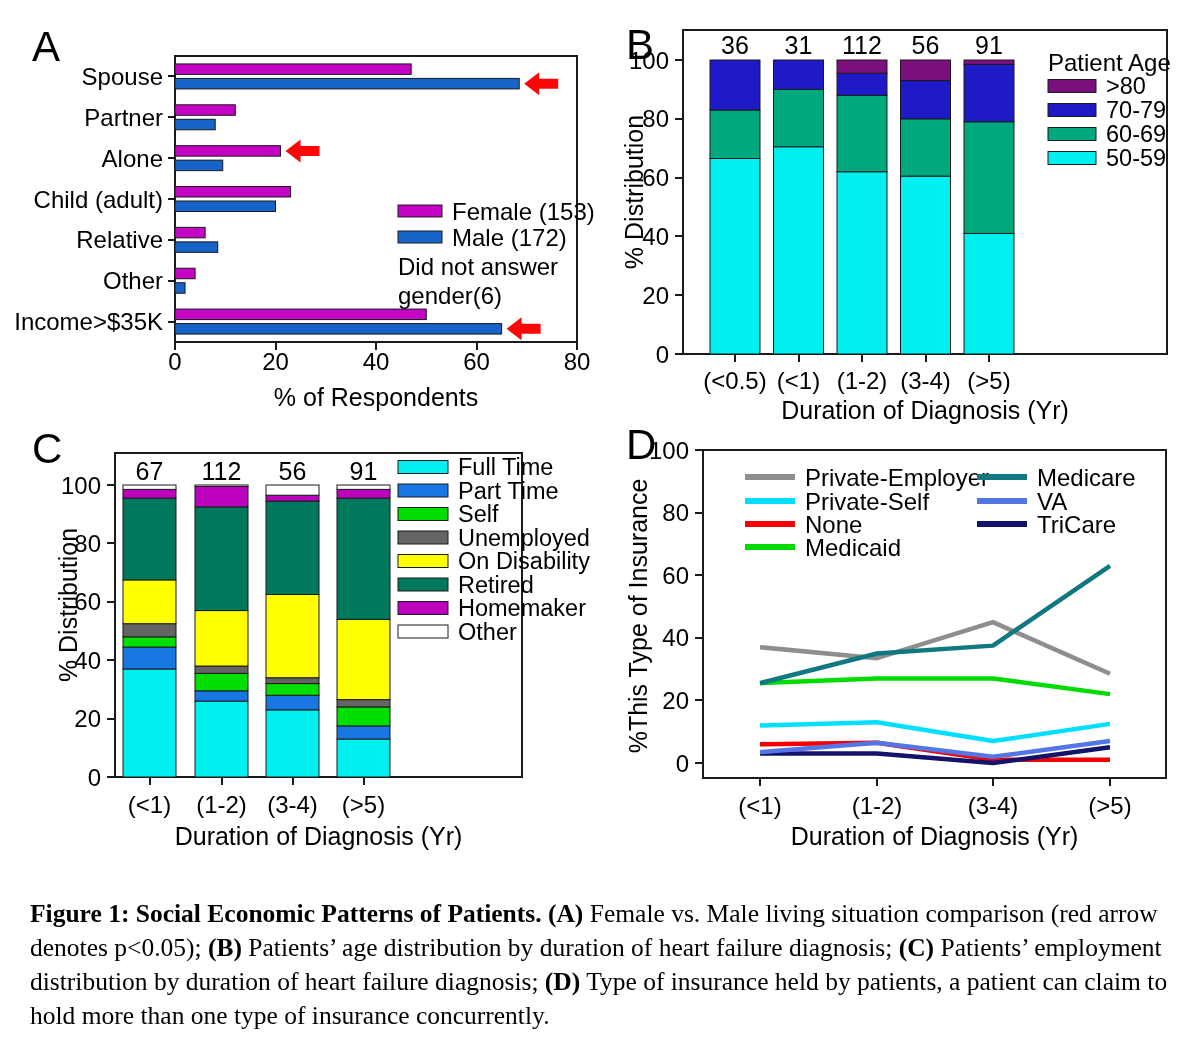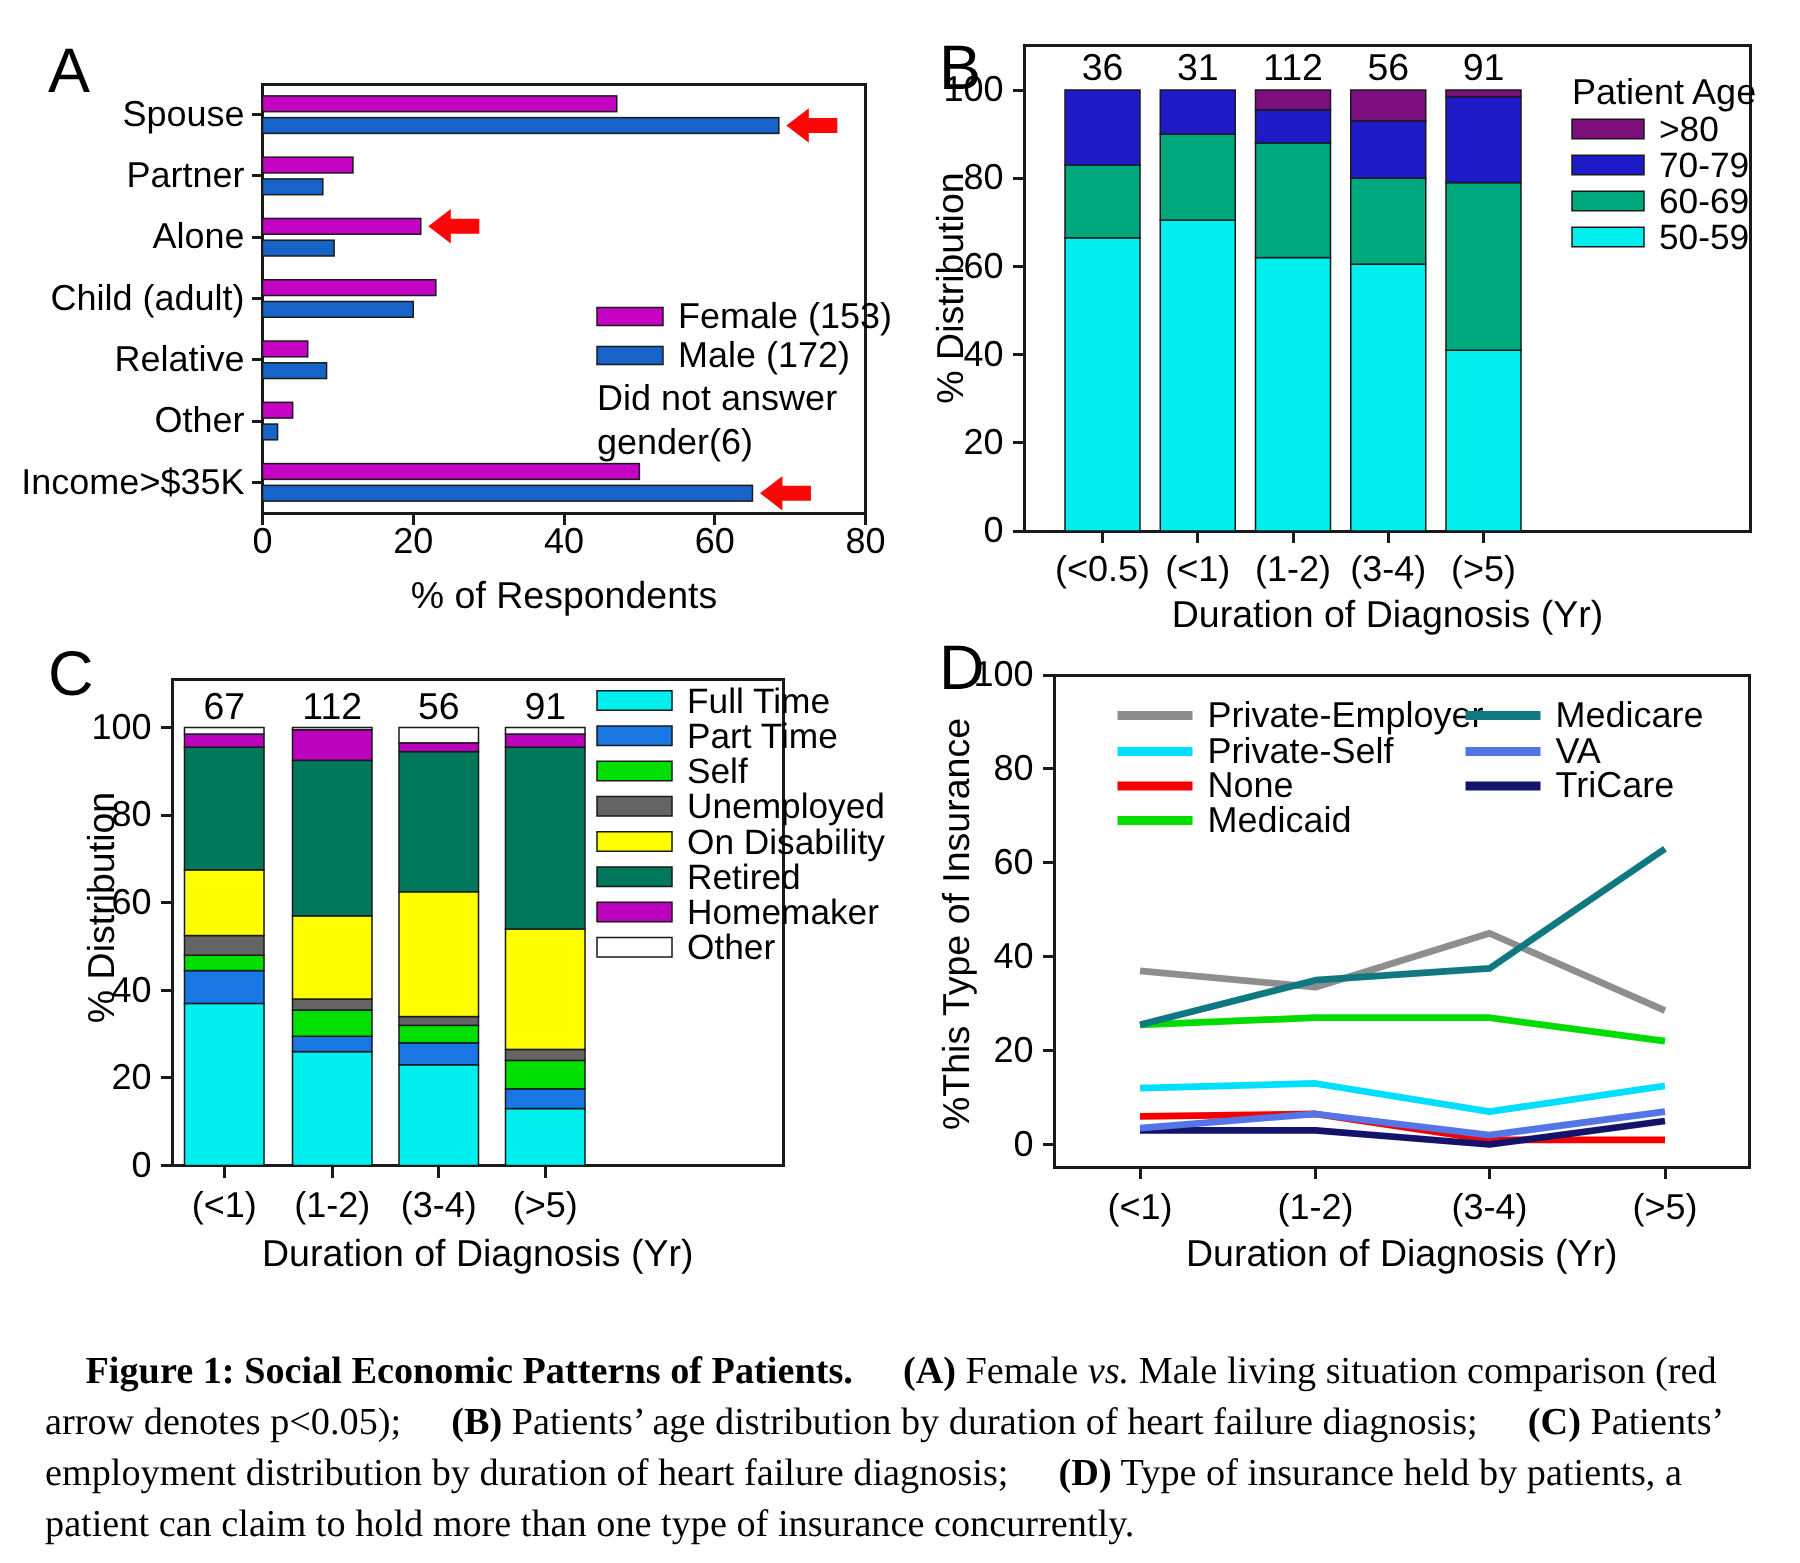--- a/index.html
+++ b/index.html
@@ -4,22 +4,22 @@
 <style>
   html,body{margin:0;padding:0;background:#fff;}
   .figure{position:relative;width:1200px;height:1042px;background:#fff;overflow:hidden;
           font-family:"Liberation Sans",sans-serif;}
   .panel-letter{position:absolute;font-size:42px;line-height:1;color:#000;
                 font-family:"Liberation Sans",sans-serif;}
   #fig{position:absolute;left:0;top:0;}
   #fig text{font-family:"Liberation Sans",sans-serif;fill:#000;}
   .caption{position:absolute;left:30px;top:897px;width:1152px;margin:0;
            font-family:"Liberation Serif",serif;font-size:25.5px;line-height:34px;color:#000;}
-  .caption .b{font-weight:bold;margin-left:27px;}
-  .caption .i{font-style:italic;margin-top:36px;}
+  .caption .b{font-weight:bold;}
+  .caption .i{margin-top:36px;}
 </style>
 </head>
 <body>
 
 <div class="figure">
   <svg id="fig" width="1200" height="880" viewBox="0 0 1200 880">
     <g id="gA">
         <rect x="175" y="56" width="402" height="286" fill="none" stroke="#1a1a1a" stroke-width="2" shape-rendering="crispEdges"></rect>
         <line x1="175" y1="342" x2="175" y2="350" stroke="#1a1a1a" stroke-width="2" shape-rendering="crispEdges"></line>
         <text x="175" y="361" font-size="24" text-anchor="middle" dominant-baseline="central" font-weight="normal">0</text>

